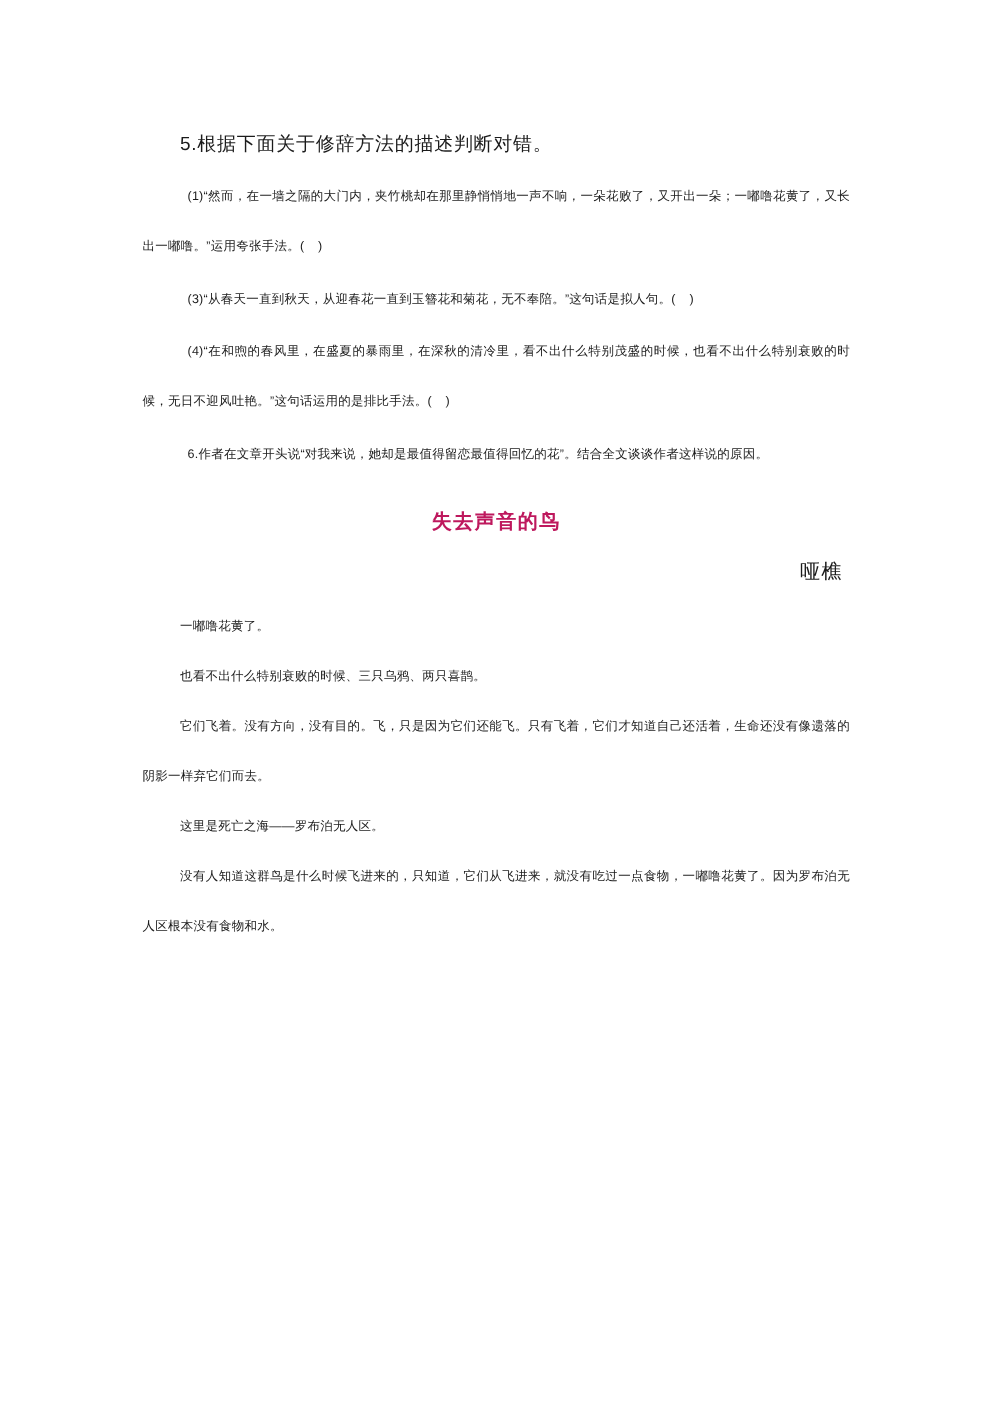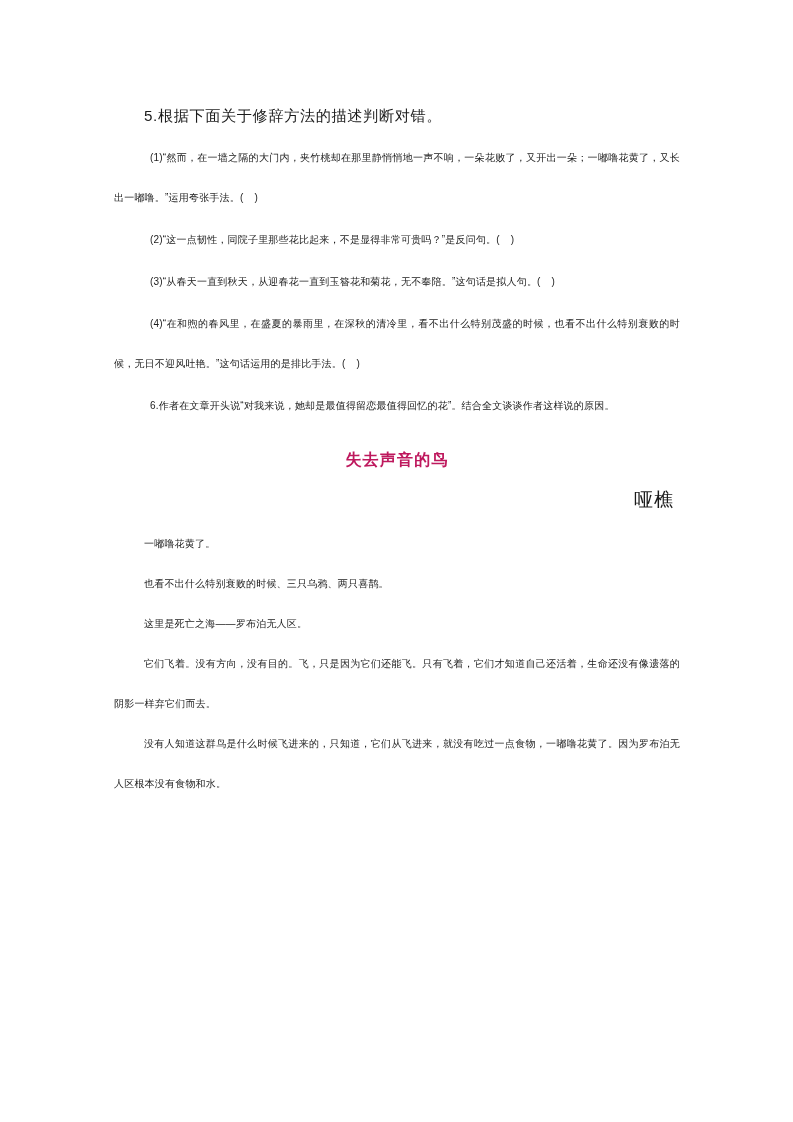--- a/index.html
+++ b/index.html
@@ -53,21 +53,21 @@
   .article-title {
     margin: 14px 0 0 0;
     font-size: 16px;
     line-height: 40px;
     text-align: center;
     letter-spacing: 1.2px;
     color: #be185d;
   }
   .article-author {
     margin: 0;
-    font-size: 19px;
+    font-size: 16px;
     line-height: 40px;
     text-align: right;
     padding-right: 6px;
     letter-spacing: 1px;
     color: #1b1b1b;
   }
 
   
   .blank-paren {
     letter-spacing: 0;
@@ -82,37 +82,36 @@
 </head>
 <body>
 
 <div class="page">
   <div class="content">
 
     <p class="para indent-1 section-heading"><span>5.</span><span>根据下面关于修辞方法的描述判断对错。</span></p>
 
     <p class="para indent-2 gap-top-sm"><span>(1)</span><span>“然而，在一墙之隔的大门内，夹竹桃却在那里静悄悄地一声不响，一朵花败了，又开出一朵；一嘟噜花黄了，又长出一嘟噜。”运用夸张手法。</span><span class="blank-paren">(    )</span></p>
 
-    <p class="para indent-2 gap-top-sm"><span>(2)</span><span>“这一点韧性，同院子里那些花比起来，不是显得非常可贵吗？”是反问句。</span><span class="blank-paren">(    )</span></p>
 
     <p class="para indent-2 gap-top-sm"><span>(3)</span><span>“从春天一直到秋天，从迎春花一直到玉簪花和菊花，无不奉陪。”这句话是拟人句。</span><span class="blank-paren">(    )</span></p>
 
     <p class="para indent-2 gap-top-sm"><span>(4)</span><span>“在和煦的春风里，在盛夏的暴雨里，在深秋的清冷里，看不出什么特别茂盛的时候，也看不出什么特别衰败的时候，无日不迎风吐艳。”这句话运用的是排比手法。</span><span class="blank-paren">(    )</span></p>
 
     <p class="para indent-2 gap-top-sm"><span>6.</span><span>作者在文章开头说“对我来说，她却是最值得留恋最值得回忆的花”。结合全文谈谈作者这样说的原因。</span></p>
 
 
     <h2 class="article-title">失去声音的鸟</h2>
 
     <p class="article-author">哑樵</p>
 
     <p class="para indent-1 gap-top-md">一嘟噜花黄了。</p>
 
     <p class="para indent-1">也看不出什么特别衰败的时候、三只乌鸦、两只喜鹊。</p>
 
+    <p class="para indent-1">它们飞着。没有方向，没有目的。飞，只是因为它们还能飞。只有飞着，它们才知道自己还活着，生命还没有像遗落的阴影一样弃它们而去。</p>
+
     <p class="para indent-1">这里是死亡之海——罗布泊无人区。</p>
-
-    <p class="para indent-1">它们飞着。没有方向，没有目的。飞，只是因为它们还能飞。只有飞着，它们才知道自己还活着，生命还没有像遗落的阴影一样弃它们而去。</p>
 
     <p class="para indent-1">没有人知道这群鸟是什么时候飞进来的，只知道，它们从飞进来，就没有吃过一点食物，一嘟噜花黄了。因为罗布泊无人区根本没有食物和水。</p>
 
   </div>
 </div>
 
 </body></html>

